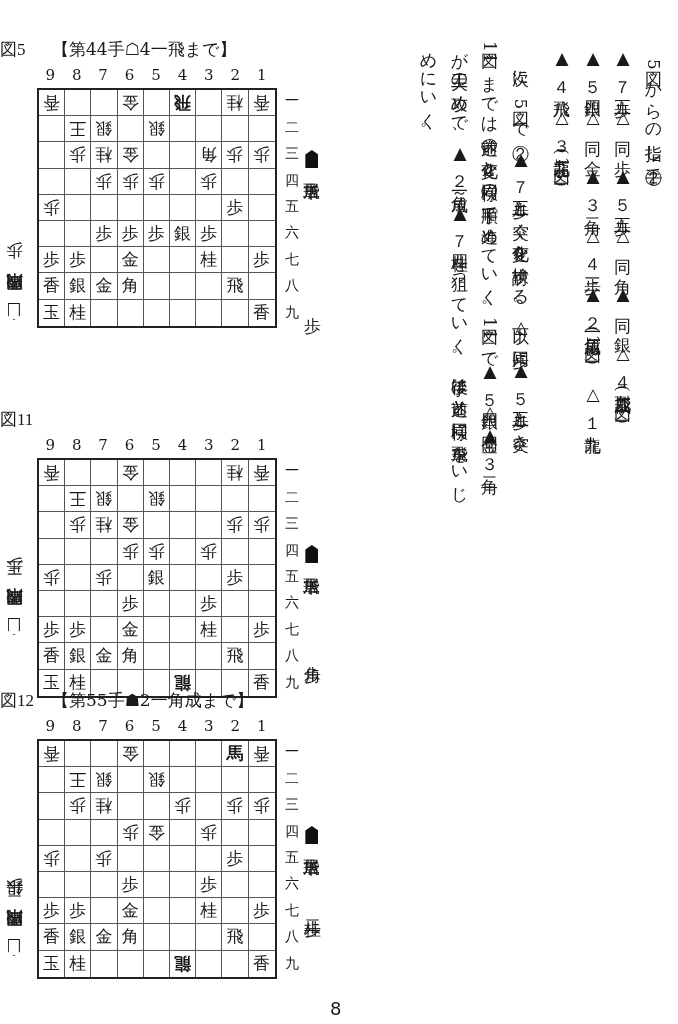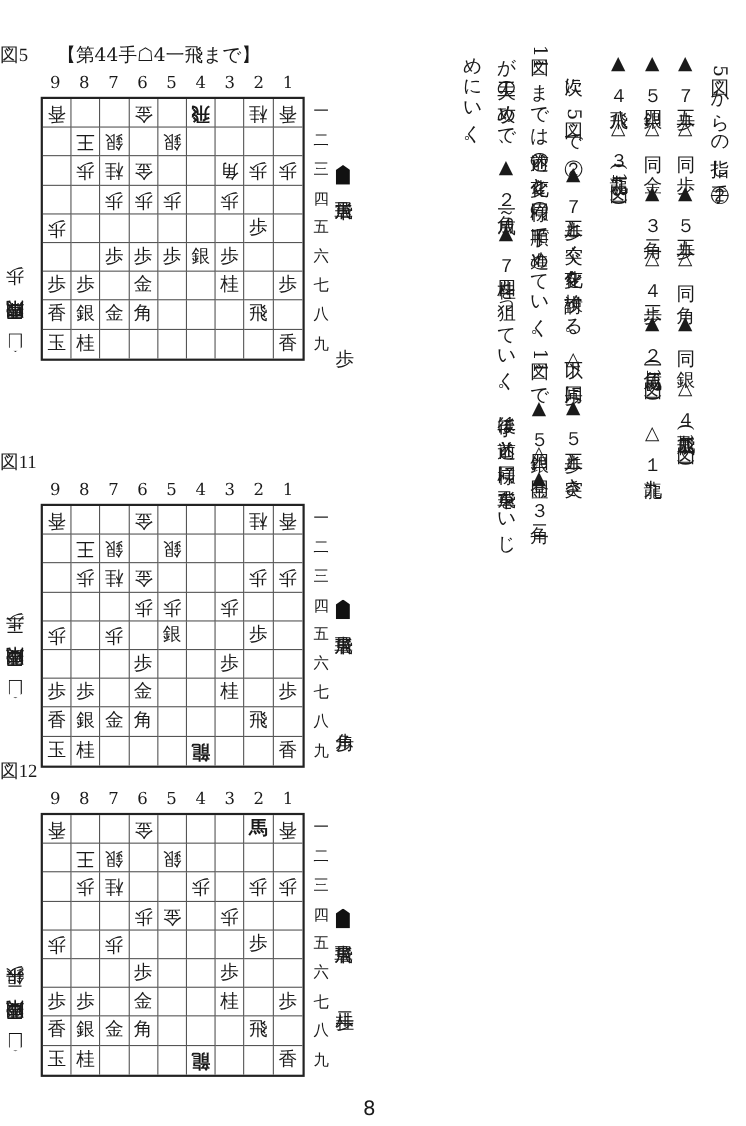--- a/index.html
+++ b/index.html
@@ -407,20 +407,21 @@
       <span>九</span>
     </div>
   <div class="sente-info" style="top:137px;">
     <span class="sente-mark"></span><span>居飛車</span>
   </div>
   <div class="sente-hand" style="top:245px;">角歩</div>
 </div>
 
 <div class="diagram" style="top:689px;">
   <div class="fig-label">図12</div>
+  <div class="fig-caption">【第55手☗2一角成まで】</div>
   <div class="file-labels">
       <span>9</span>
       <span>8</span>
       <span>7</span>
       <span>6</span>
       <span>5</span>
       <span>4</span>
       <span>3</span>
       <span>2</span>
       <span>1</span>

